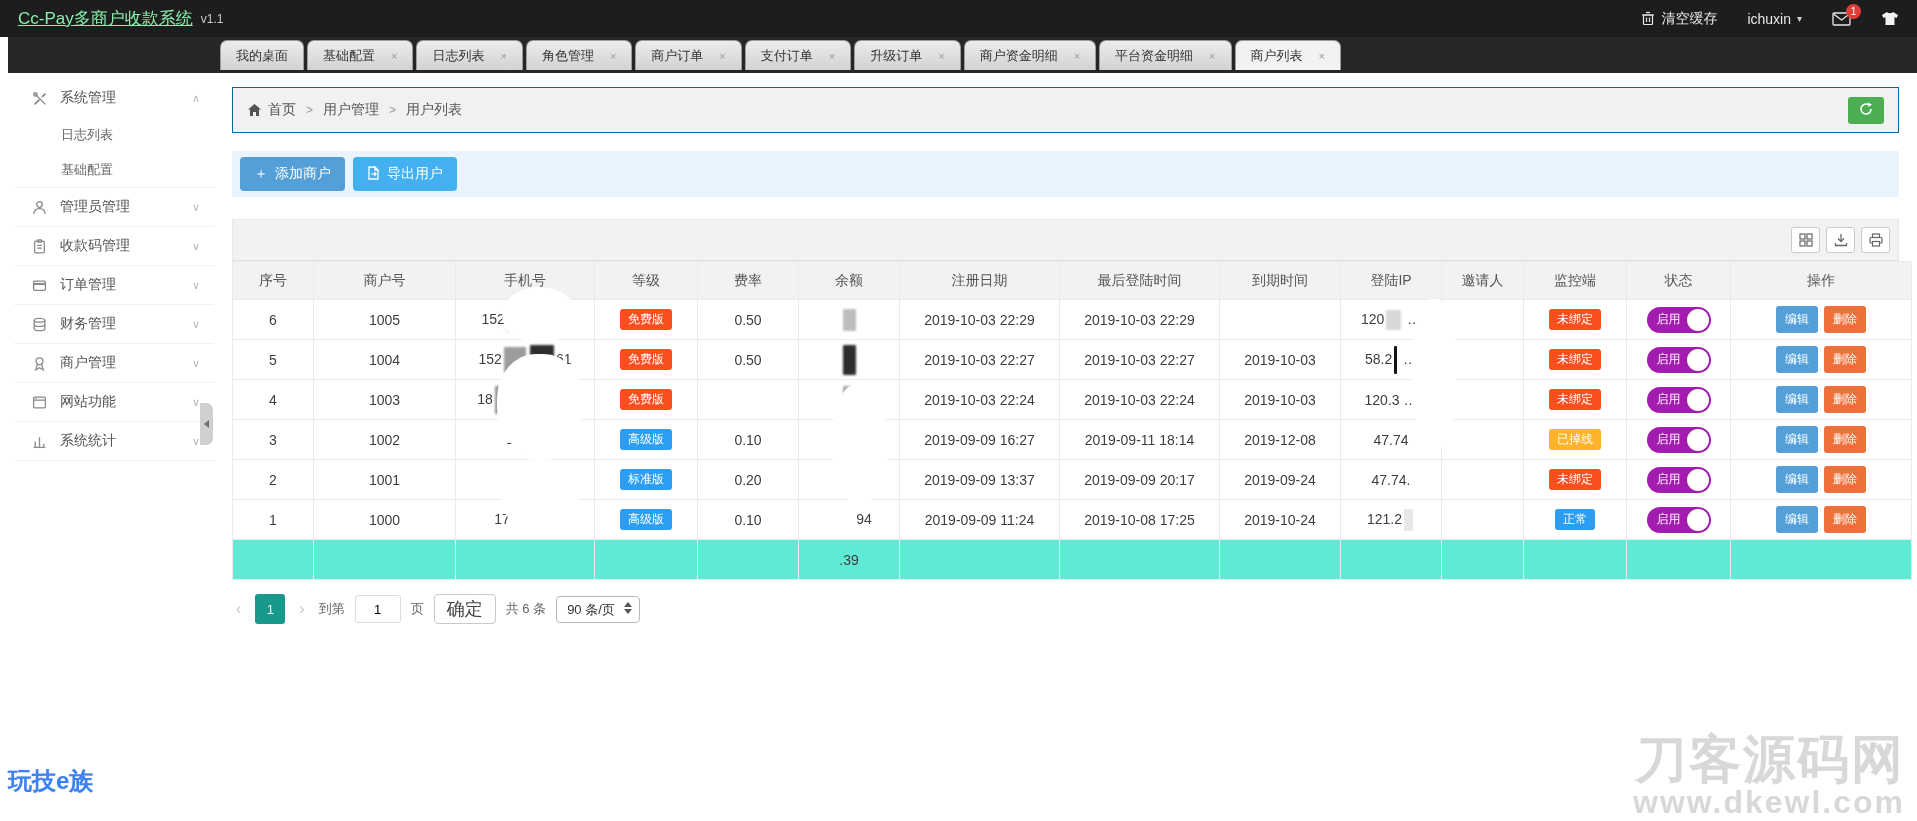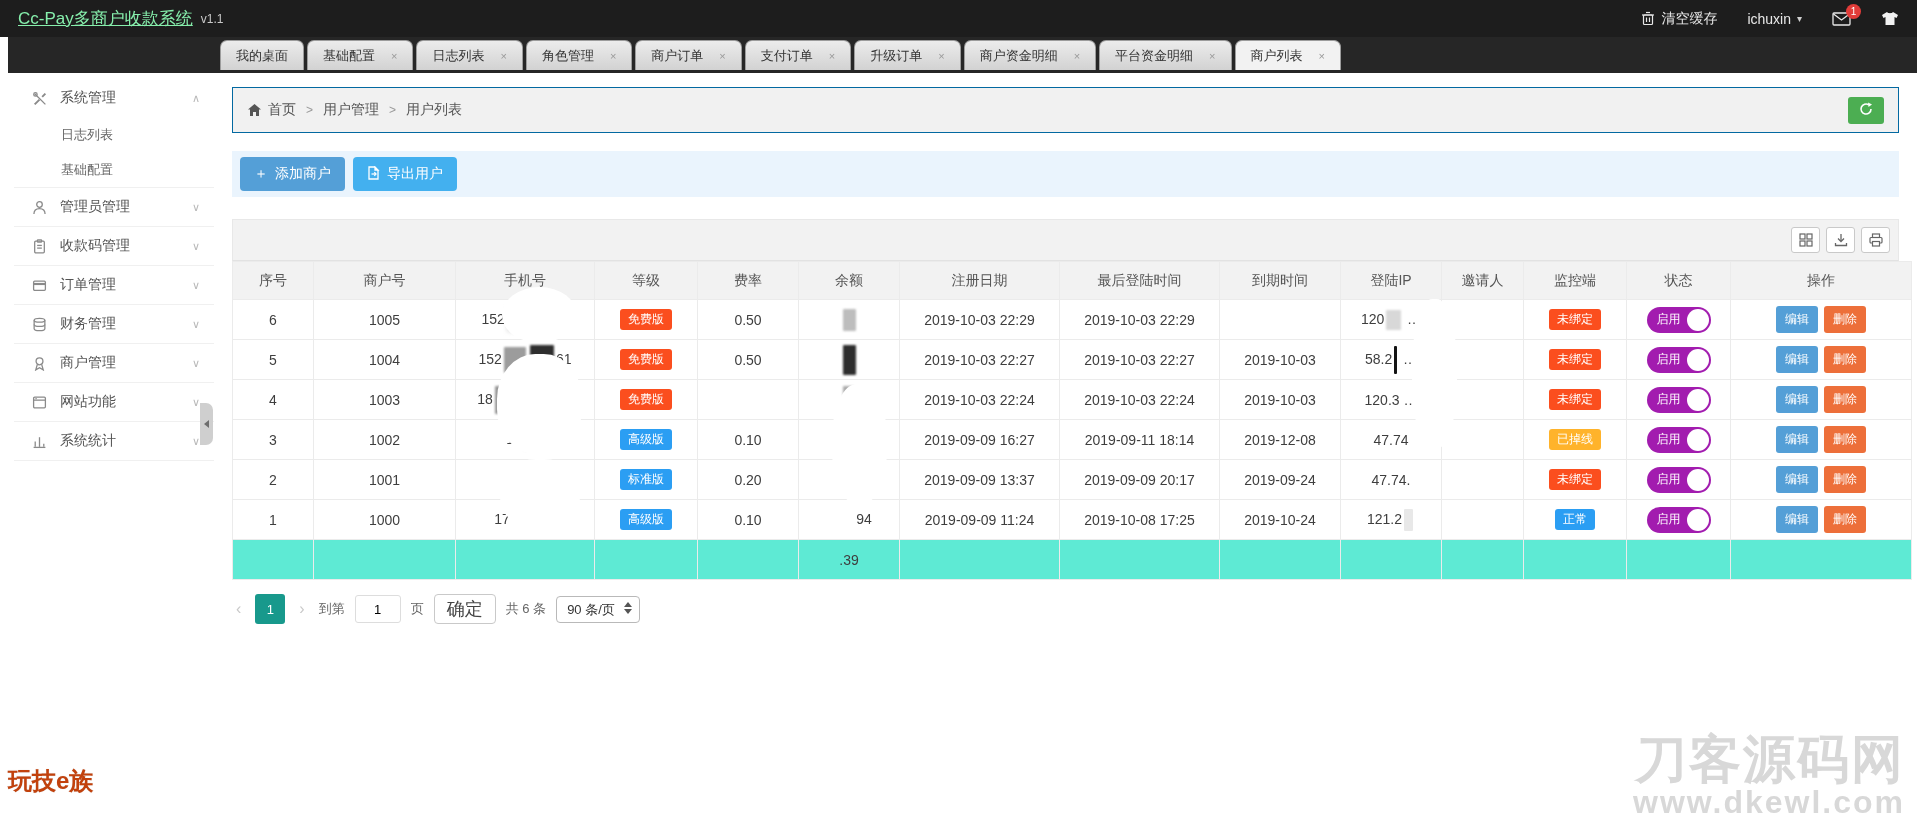--- a/index.html
+++ b/index.html
@@ -84,21 +84,21 @@
   .pg-confirm { height:30px; padding:0 12px; border:1px solid #c9c9c9; border-radius:4px; background:#fff; color:#444; font-size:18px; cursor:pointer; }
   .pg-perpage { position:relative; height:27px; line-height:25px; border:1px solid #b9b9b9; border-radius:4px; padding:0 24px 0 10px; cursor:pointer; color:#333; }
   .pg-perpage .arrows { position:absolute; right:7px; top:5px; display:flex; flex-direction:column; gap:2px; }
   .pg-perpage .arrows i { display:block; width:0; height:0; border-left:4px solid transparent; border-right:4px solid transparent; }
   .pg-perpage .arrows i.up { border-bottom:5px solid #555; }
   .pg-perpage .arrows i.down { border-top:5px solid #555; }
 
   .wm-right { position:absolute; right:12px; bottom:2px; text-align:right; font-weight:bold; color:#d8d8d8; line-height:1.03; letter-spacing:2px; z-index:1; }
   .wm-right .l1 { font-size:52px; }
   .wm-right .l2 { font-size:32px; }
-  .wm-left { position:absolute; left:8px; bottom:24px; font-size:24px; font-weight:bold; color:#c2410c; text-shadow:0 0 1px #d2d2d2; z-index:1; }
+  .wm-left { position:absolute; left:8px; bottom:24px; font-size:24px; font-weight:bold; color:#3b82f6; text-shadow:0 0 1px #d2d2d2; z-index:1; }
 </style>
 </head>
 <body>
 
 <div class="app">
 
   <div class="topbar">
     <span class="tb-title">Cc-Pay多商户收款系统</span>
     <span class="tb-version">v1.1</span>
     <div class="tb-right">

